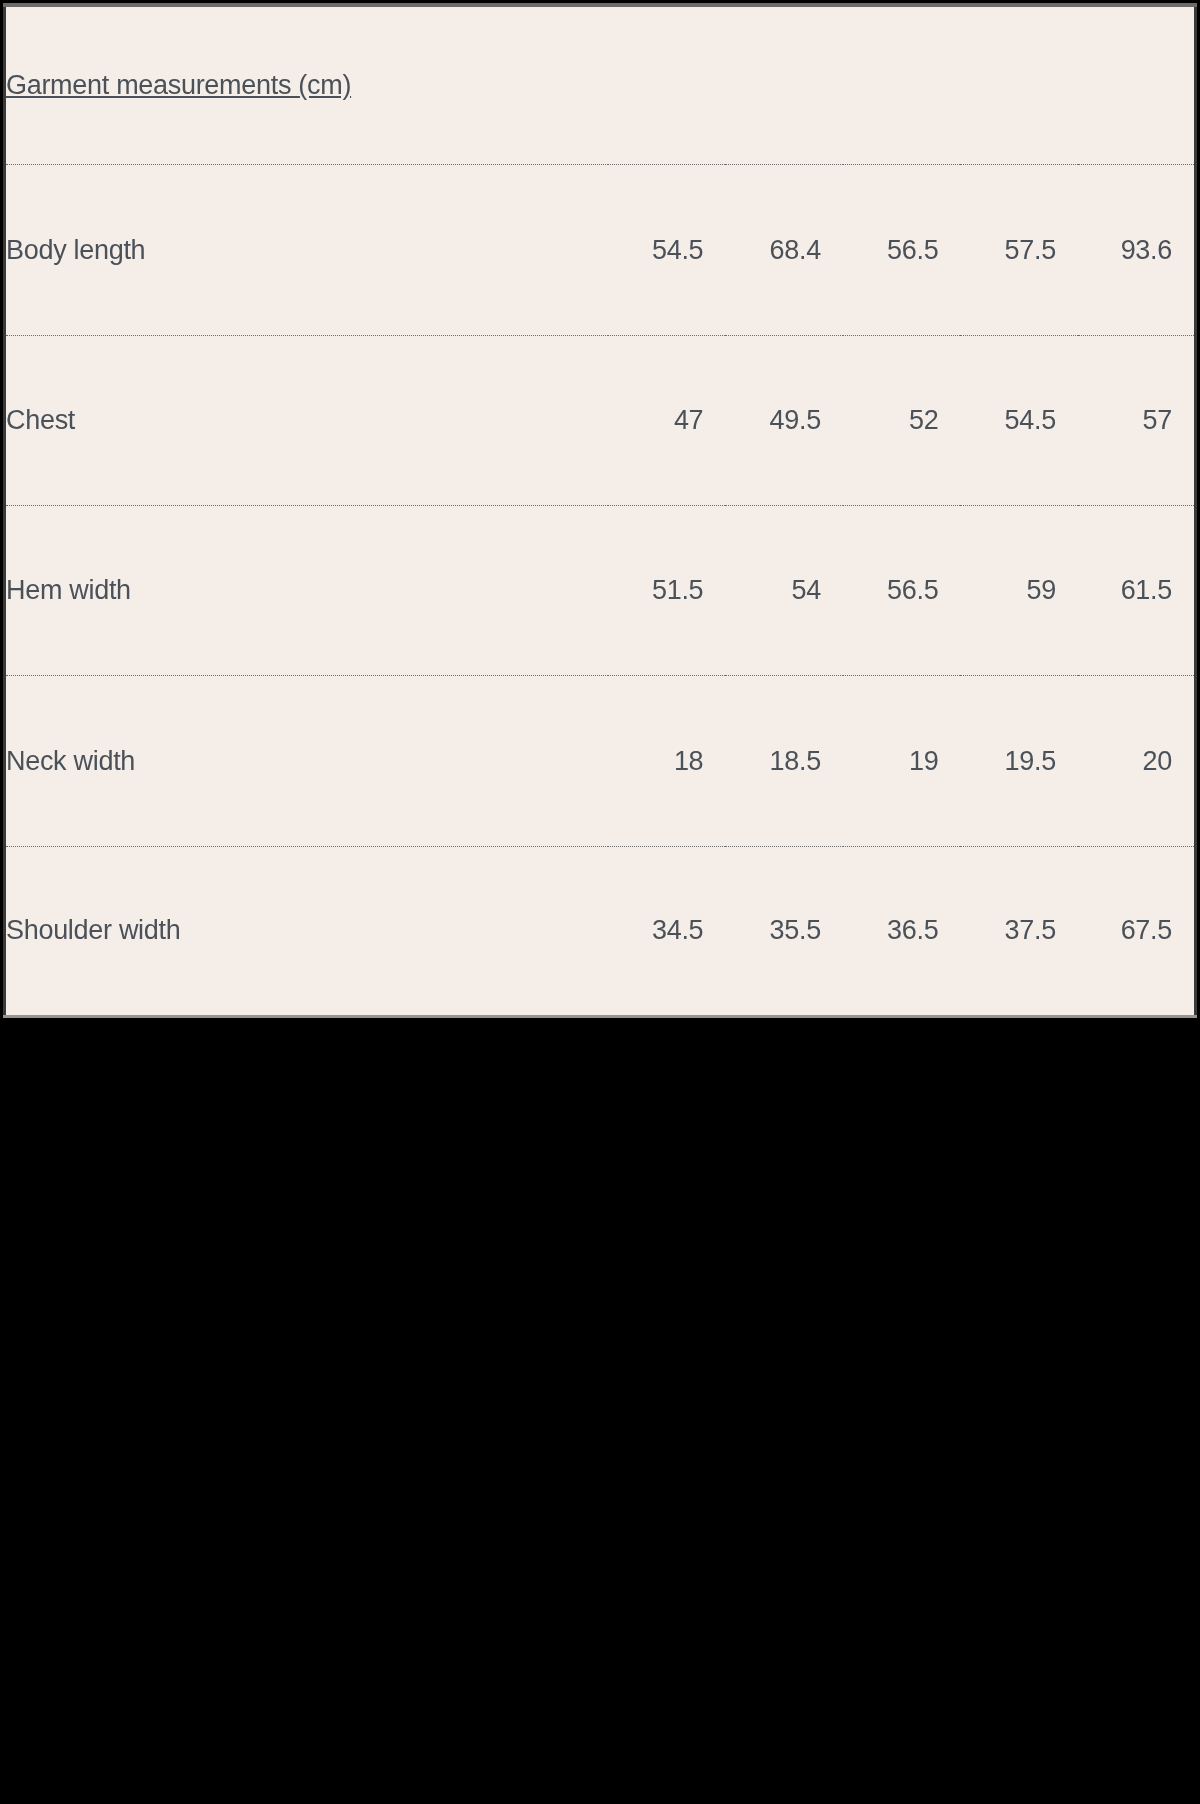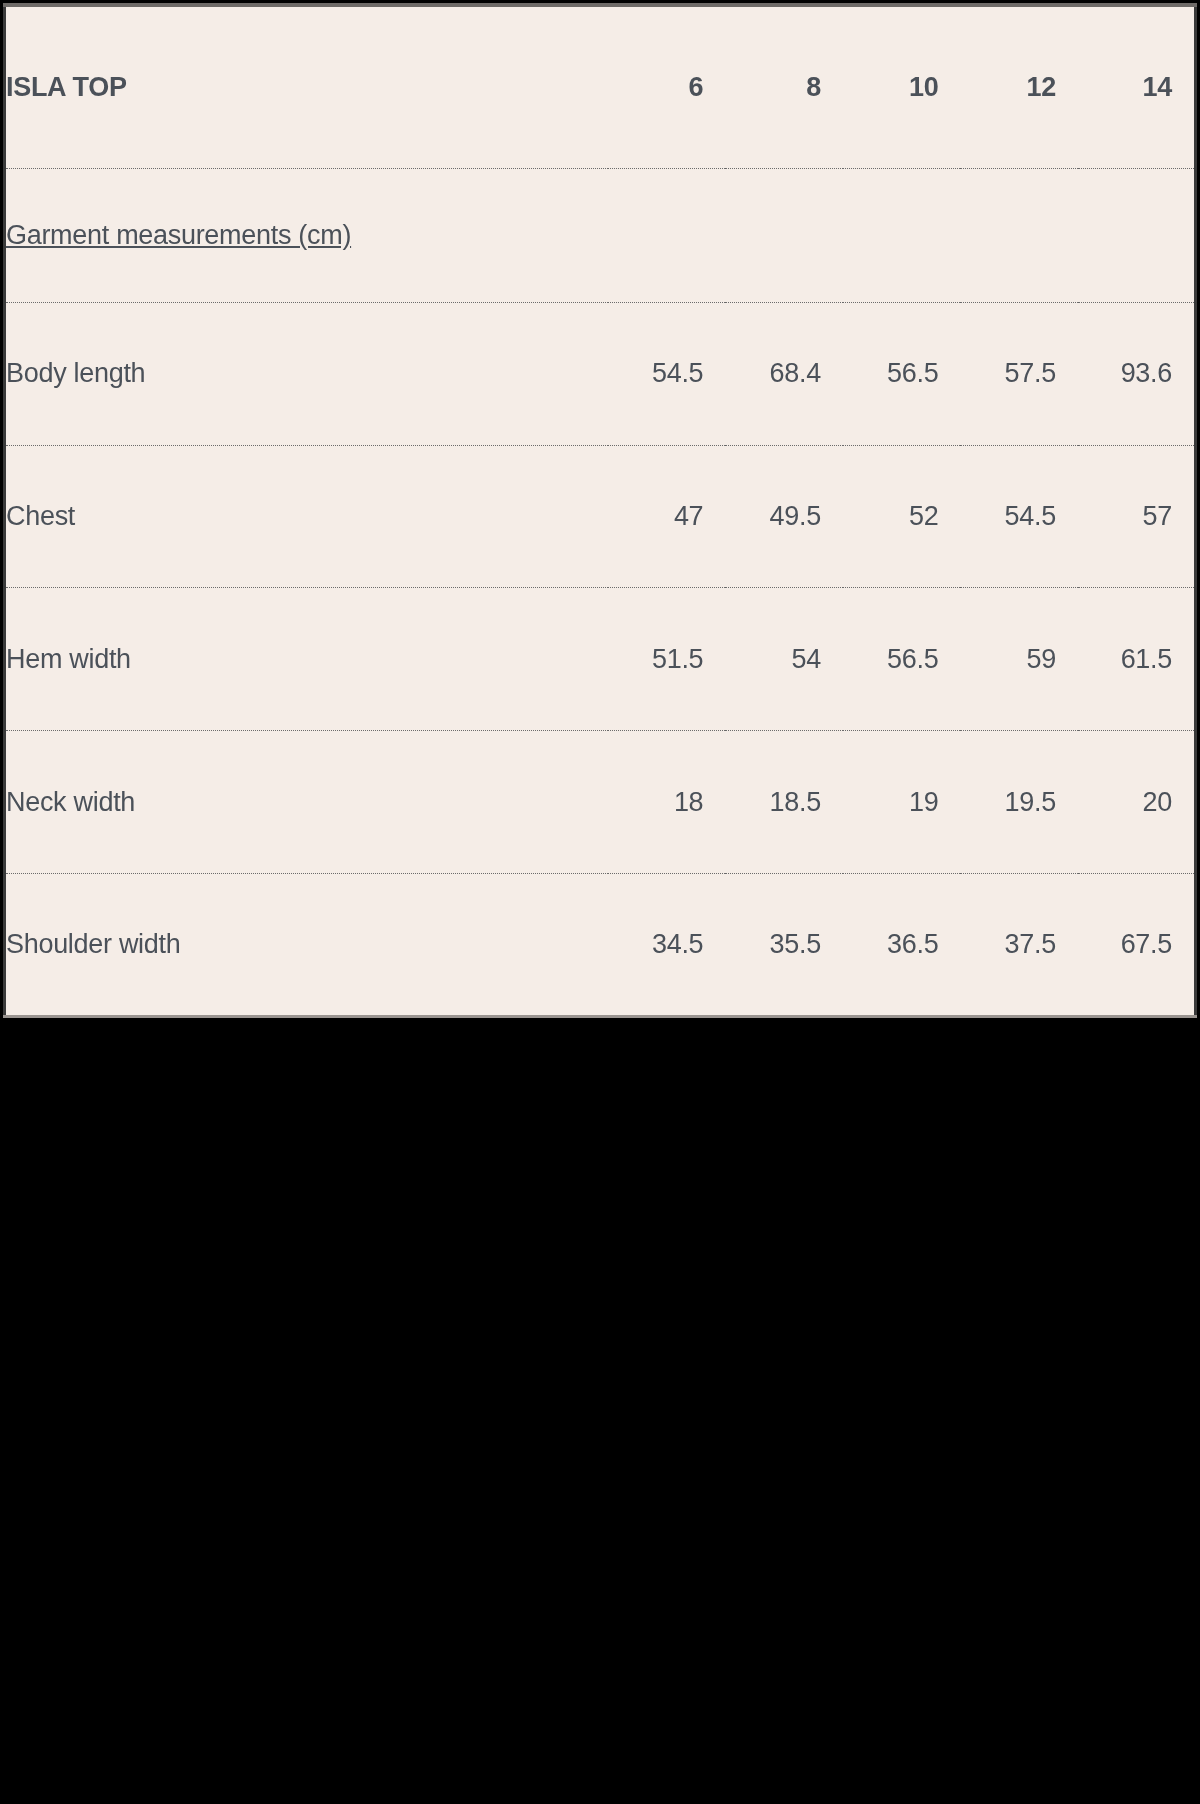--- a/index.html
+++ b/index.html
@@ -118,28 +118,20 @@
   }
 </style>
 </head>
 <body>
 
 <div id="size-chart-wrapper">
 
   <table id="size-chart-table">
     <tbody>
 
-      <tr class="header-row">
-        <td class="label-cell">ISLA TOP</td>
-        <td class="value-cell">6</td>
-        <td class="value-cell">8</td>
-        <td class="value-cell">10</td>
-        <td class="value-cell">12</td>
-        <td class="value-cell">14</td>
-      </tr>
 
       <tr class="note-row">
         <td class="label-cell">Garment measurements (cm)</td>
         <td class="value-cell"></td>
         <td class="value-cell"></td>
         <td class="value-cell"></td>
         <td class="value-cell"></td>
         <td class="value-cell"></td>
       </tr>
 

